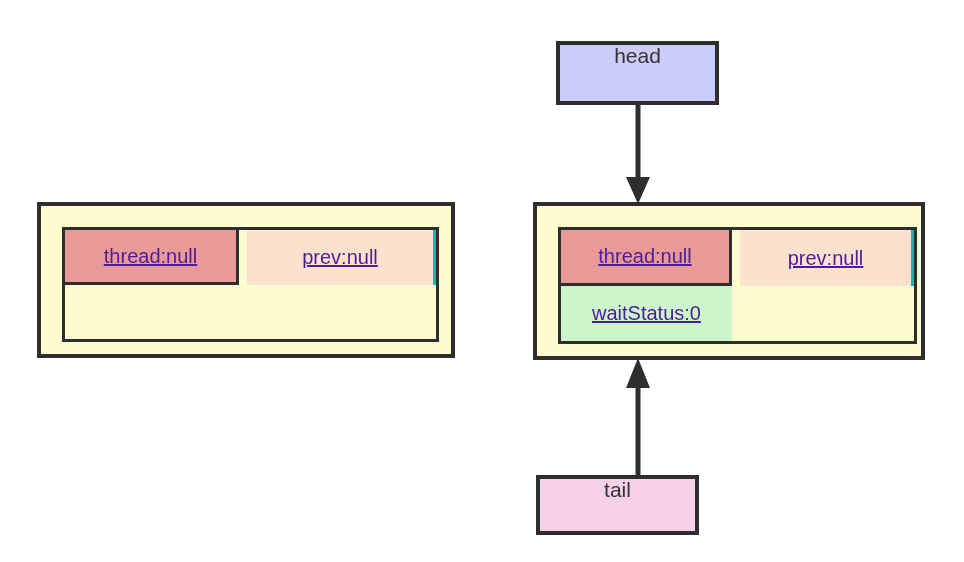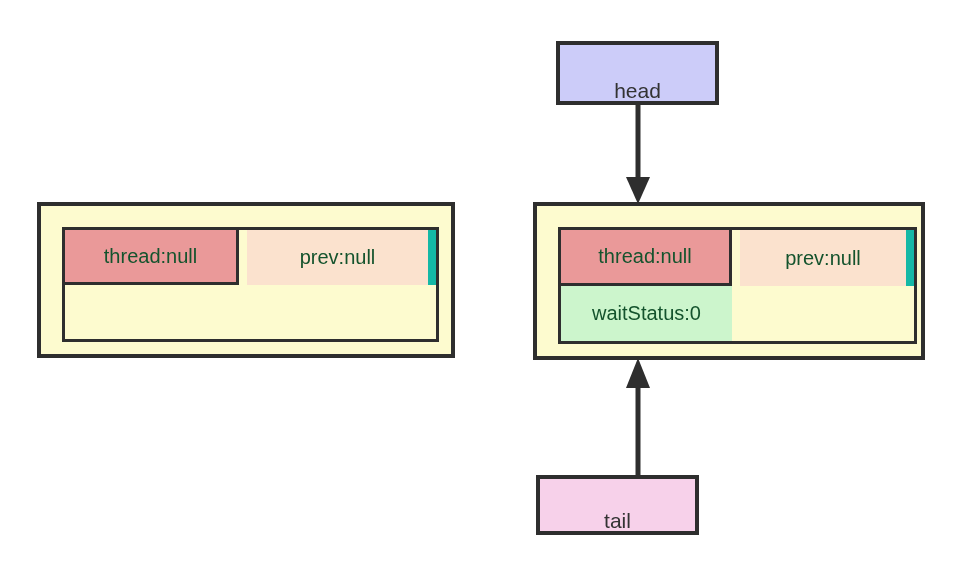--- a/index.html
+++ b/index.html
@@ -15,21 +15,21 @@
     width: 964px;
     height: 562px;
     background: #ffffff;
     overflow: hidden;
   }
   .box {
     position: absolute;
     box-sizing: border-box;
     border: 4px solid #2e2e2e;
     display: flex;
-    align-items: flex-end;
+    align-items: flex-start;
     justify-content: center;
     color: #333333;
     font-size: 21px;
     line-height: 1;
     white-space: nowrap;
   }
   
   #head-box {
     left: 556px;
     top: 41px;
@@ -91,36 +91,37 @@
     width: 359px;
     height: 117px;
     --col1: 171px;
   }
   .cell {
     box-sizing: border-box;
     display: flex;
     align-items: center;
     justify-content: center;
     font-size: 20px;
-    color: #14532d;
+    color: #4c1d95;
     line-height: 1;
     white-space: nowrap;
+    text-decoration: underline;
   }
   .cell-thread {
     background: #ea9999;
     border-right: 3px solid #2e2e2e;
     border-bottom: 3px solid #2e2e2e;
   }
   .cell-next {
     background: #fbe2ce;
     border-bottom: 3px solid #2e2e2e;
   }
   .cell-prev {
     background: #fbe2ce;
-    border-right: 8px solid #14b8a6;
+    border-right: 3px solid #14b8a6;
     margin-left: 8px;
   }
   .cell-waitstatus {
     background: #ccf5cc;
   }
   
   .arrow {
     position: absolute;
   }
   #arrow-head-to-node {

